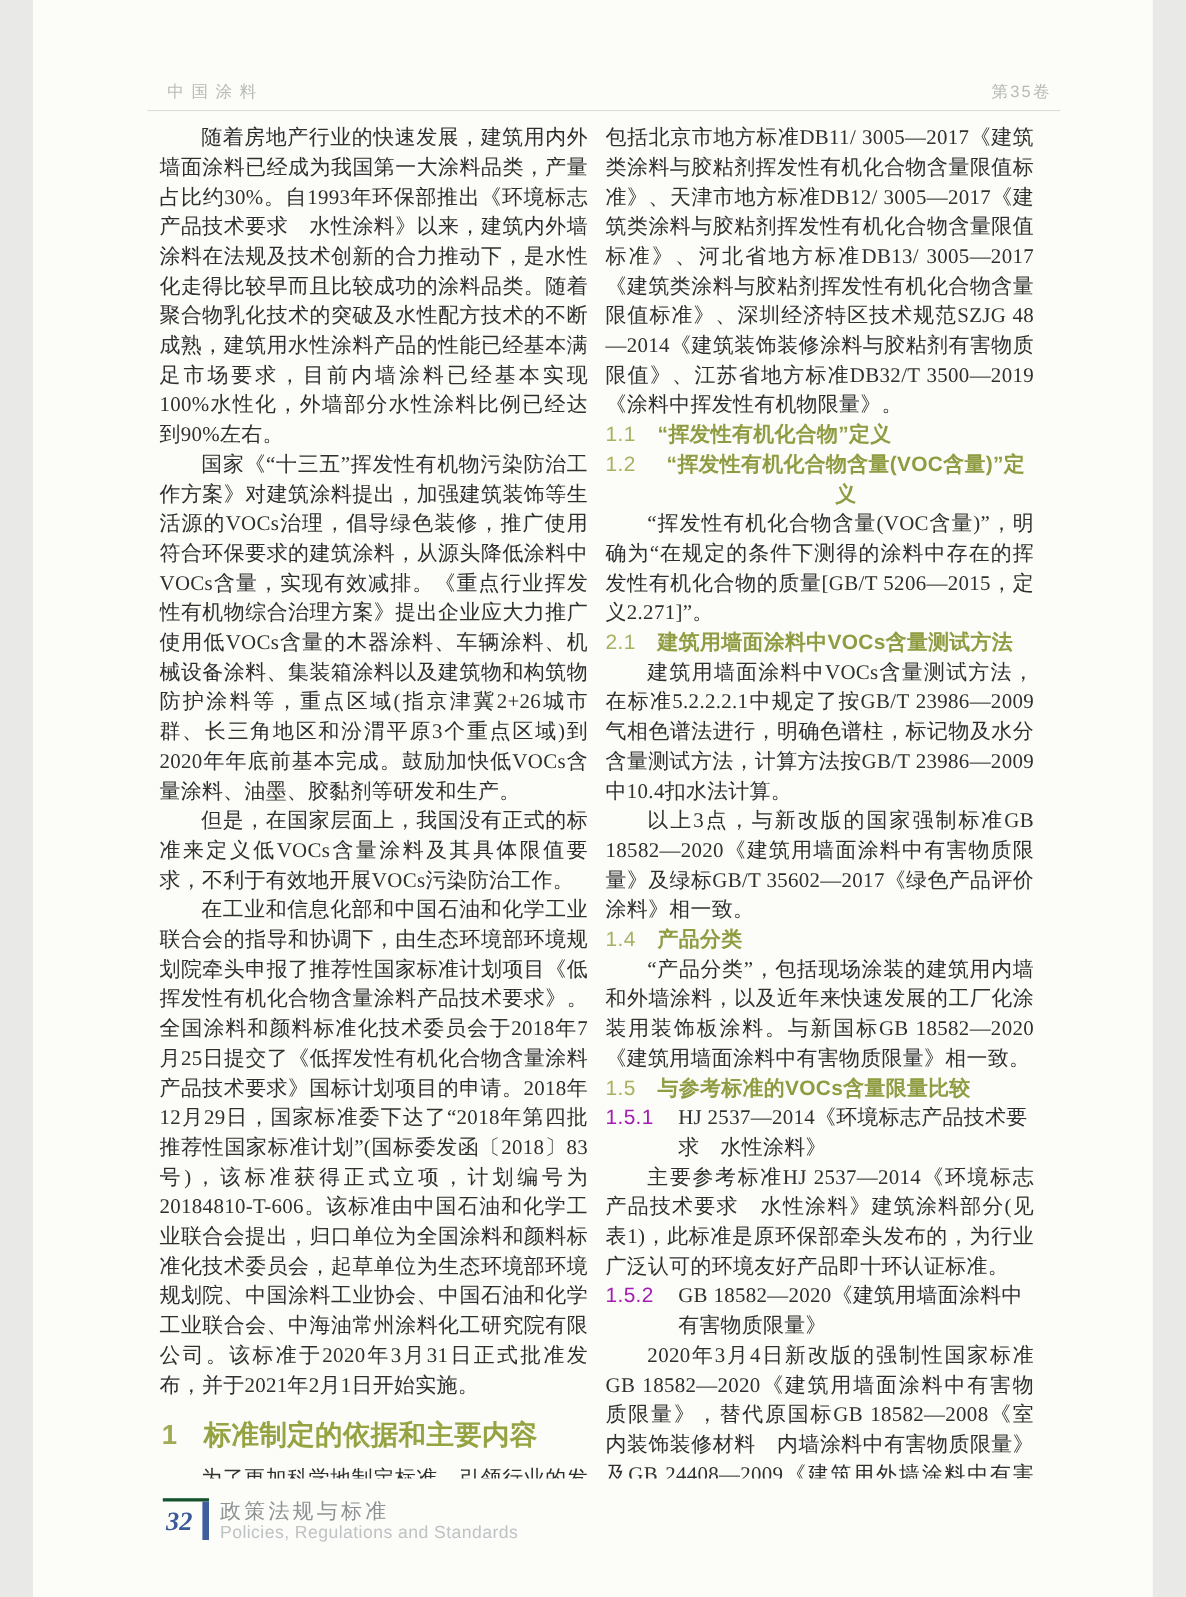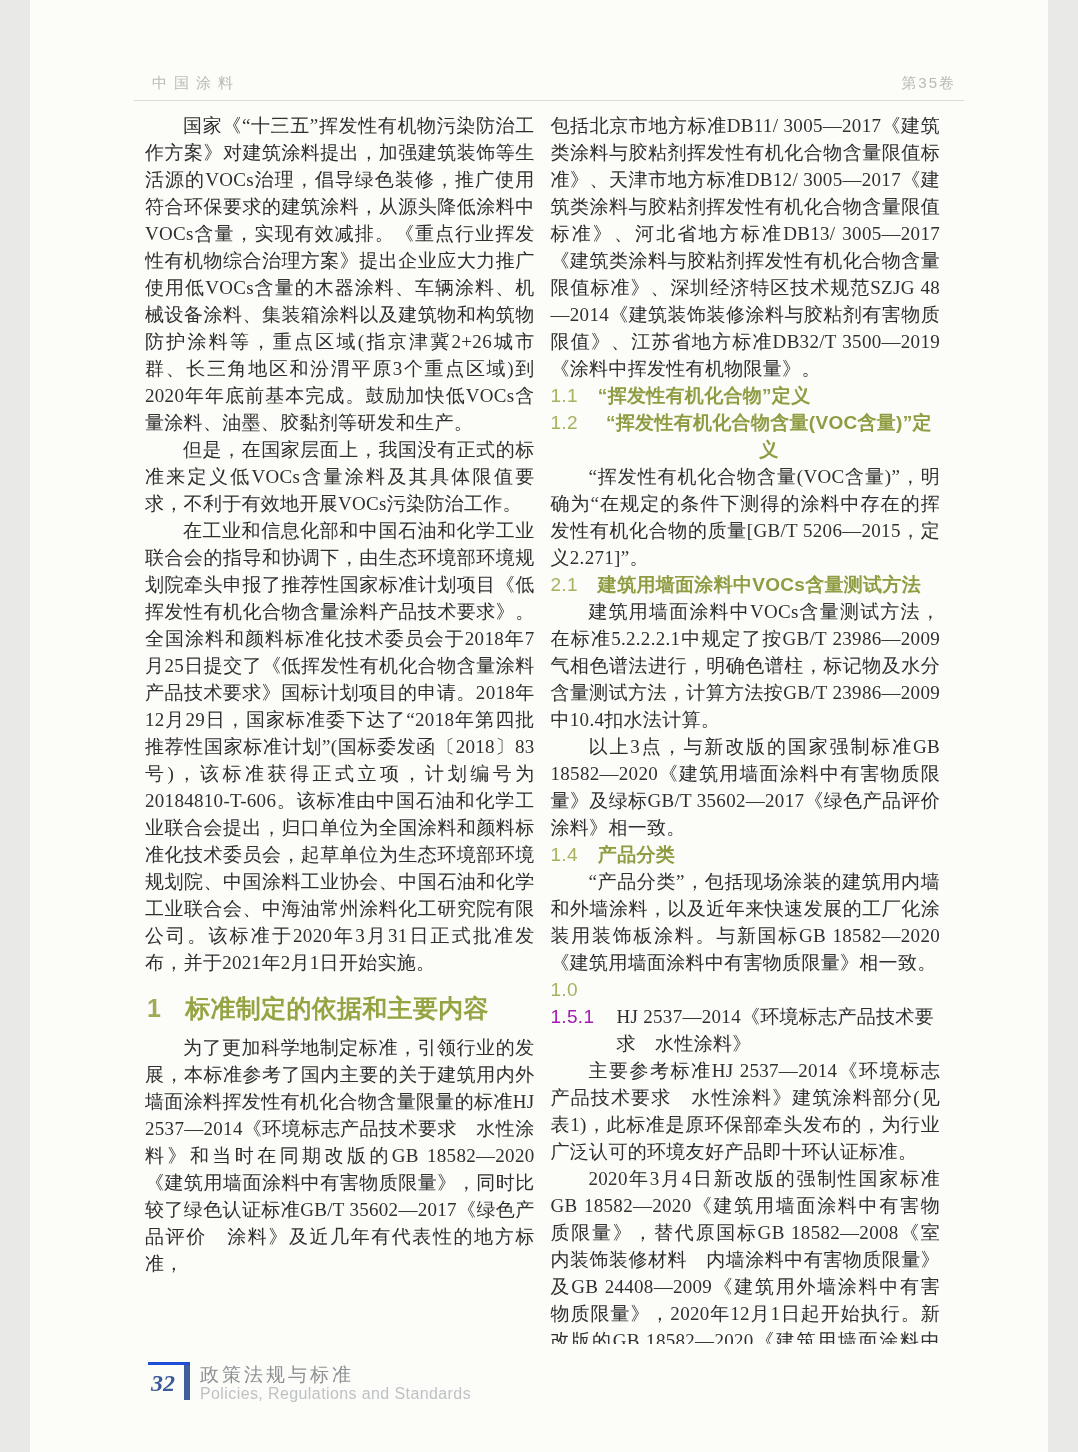--- a/index.html
+++ b/index.html
@@ -89,22 +89,22 @@
   .sec3 .ttl { flex: 1 1 0; color: #2f2f2f; }
   
   .page-footer {
     position: absolute;
     left: 118px; top: 1362px;
     display: flex;
     align-items: flex-start;
   }
   .pagenum-box {
     display: flex;
-    align-items: center;
-    border-top: 3px solid #1d4ed8;
+    align-items: flex-end;
+    border-top: 3px solid #14532d;
   }
   .pagenum {
     font-family: "Liberation Serif", "DejaVu Serif", serif;
     font-style: italic;
     font-weight: bold;
     font-size: 24px;
     line-height: 32px;
     color: #3b5a99;
     padding: 1px 9px 0 3px;
   }
@@ -120,20 +120,21 @@
 
   <div class="page-header">
     <span class="journal-name">中国涂料</span>
     <span class="volume-label">第35卷</span>
   </div>
   <div class="header-rule"></div>
 
   <div class="columns">
 
     <div class="col">
+      <p>随着房地产行业的快速发展，建筑用内外墙面涂料已经成为我国第一大涂料品类，产量占比约30%。自1993年环保部推出《环境标志产品技术要求　水性涂料》以来，建筑内外墙涂料在法规及技术创新的合力推动下，是水性化走得比较早而且比较成功的涂料品类。随着聚合物乳化技术的突破及水性配方技术的不断成熟，建筑用水性涂料产品的性能已经基本满足市场要求，目前内墙涂料已经基本实现100%水性化，外墙部分水性涂料比例已经达到90%左右。</p>
       <p>国家《“十三五”挥发性有机物污染防治工作方案》对建筑涂料提出，加强建筑装饰等生活源的VOCs治理，倡导绿色装修，推广使用符合环保要求的建筑涂料，从源头降低涂料中VOCs含量，实现有效减排。《重点行业挥发性有机物综合治理方案》提出企业应大力推广使用低VOCs含量的木器涂料、车辆涂料、机械设备涂料、集装箱涂料以及建筑物和构筑物防护涂料等，重点区域(指京津冀2+26城市群、长三角地区和汾渭平原3个重点区域)到2020年年底前基本完成。鼓励加快低VOCs含量涂料、油墨、胶黏剂等研发和生产。</p>
       <p>但是，在国家层面上，我国没有正式的标准来定义低VOCs含量涂料及其具体限值要求，不利于有效地开展VOCs污染防治工作。</p>
       <p>在工业和信息化部和中国石油和化学工业联合会的指导和协调下，由生态环境部环境规划院牵头申报了推荐性国家标准计划项目《低挥发性有机化合物含量涂料产品技术要求》。全国涂料和颜料标准化技术委员会于2018年7月25日提交了《低挥发性有机化合物含量涂料产品技术要求》国标计划项目的申请。2018年12月29日，国家标准委下达了“2018年第四批推荐性国家标准计划”(国标委发函〔2018〕83号)，该标准获得正式立项，计划编号为20184810-T-606。该标准由中国石油和化学工业联合会提出，归口单位为全国涂料和颜料标准化技术委员会，起草单位为生态环境部环境规划院、中国涂料工业协会、中国石油和化学工业联合会、中海油常州涂料化工研究院有限公司。该标准于2020年3月31日正式批准发布，并于2021年2月1日开始实施。</p>
       <div class="sec1">
         <span class="num">1</span>
         <span class="ttl">标准制定的依据和主要内容</span>
       </div>
       <p>为了更加科学地制定标准，引领行业的发展，本标准参考了国内主要的关于建筑用内外墙面涂料挥发性有机化合物含量限量的标准HJ 2537—2014《环境标志产品技术要求　水性涂料》和当时在同期改版的GB 18582—2020《建筑用墙面涂料中有害物质限量》，同时比较了绿色认证标准GB/T 35602—2017《绿色产品评价　涂料》及近几年有代表性的地方标准，</p>
     </div>
 
@@ -153,27 +154,32 @@
         <span class="ttl">建筑用墙面涂料中VOCs含量测试方法</span>
       </div>
       <p>建筑用墙面涂料中VOCs含量测试方法，在标准5.2.2.2.1中规定了按GB/T 23986—2009气相色谱法进行，明确色谱柱，标记物及水分含量测试方法，计算方法按GB/T 23986—2009中10.4扣水法计算。</p>
       <p>以上3点，与新改版的国家强制标准GB 18582—2020《建筑用墙面涂料中有害物质限量》及绿标GB/T 35602—2017《绿色产品评价　涂料》相一致。</p>
       <div class="sec2">
         <span class="num">1.4</span>
         <span class="ttl">产品分类</span>
       </div>
       <p>“产品分类”，包括现场涂装的建筑用内墙和外墙涂料，以及近年来快速发展的工厂化涂装用装饰板涂料。与新国标GB 18582—2020《建筑用墙面涂料中有害物质限量》相一致。</p>
       <div class="sec2">
-        <span class="num">1.0</span>
+        <span class="num">1.5</span>
+        <span class="ttl">与参考标准的VOCs含量限量比较</span>
       </div>
       <div class="sec3">
         <span class="num">1.5.1</span>
         <span class="ttl">HJ 2537—2014《环境标志产品技术要求　水性涂料》</span>
       </div>
       <p>主要参考标准HJ 2537—2014《环境标志产品技术要求　水性涂料》建筑涂料部分(见表1)，此标准是原环保部牵头发布的，为行业广泛认可的环境友好产品即十环认证标准。</p>
+      <div class="sec3">
+        <span class="num">1.5.2</span>
+        <span class="ttl">GB 18582—2020《建筑用墙面涂料中有害物质限量》</span>
+      </div>
       <p>2020年3月4日新改版的强制性国家标准GB 18582—2020《建筑用墙面涂料中有害物质限量》，替代原国标GB 18582—2008《室内装饰装修材料　内墙涂料中有害物质限量》及GB 24408—2009《建筑用外墙涂料中有害物质限量》，2020年12月1日起开始执行。新改版的GB 18582—2020《建筑用墙面涂料中有害物质限量》将原内墙涂料限值和外墙涂料限量两个</p>
     </div>
 
   </div>
 
   <div class="page-footer">
     <div class="pagenum-box">
       <span class="pagenum">32</span>
       <span class="pagenum-bar"></span>
     </div>

